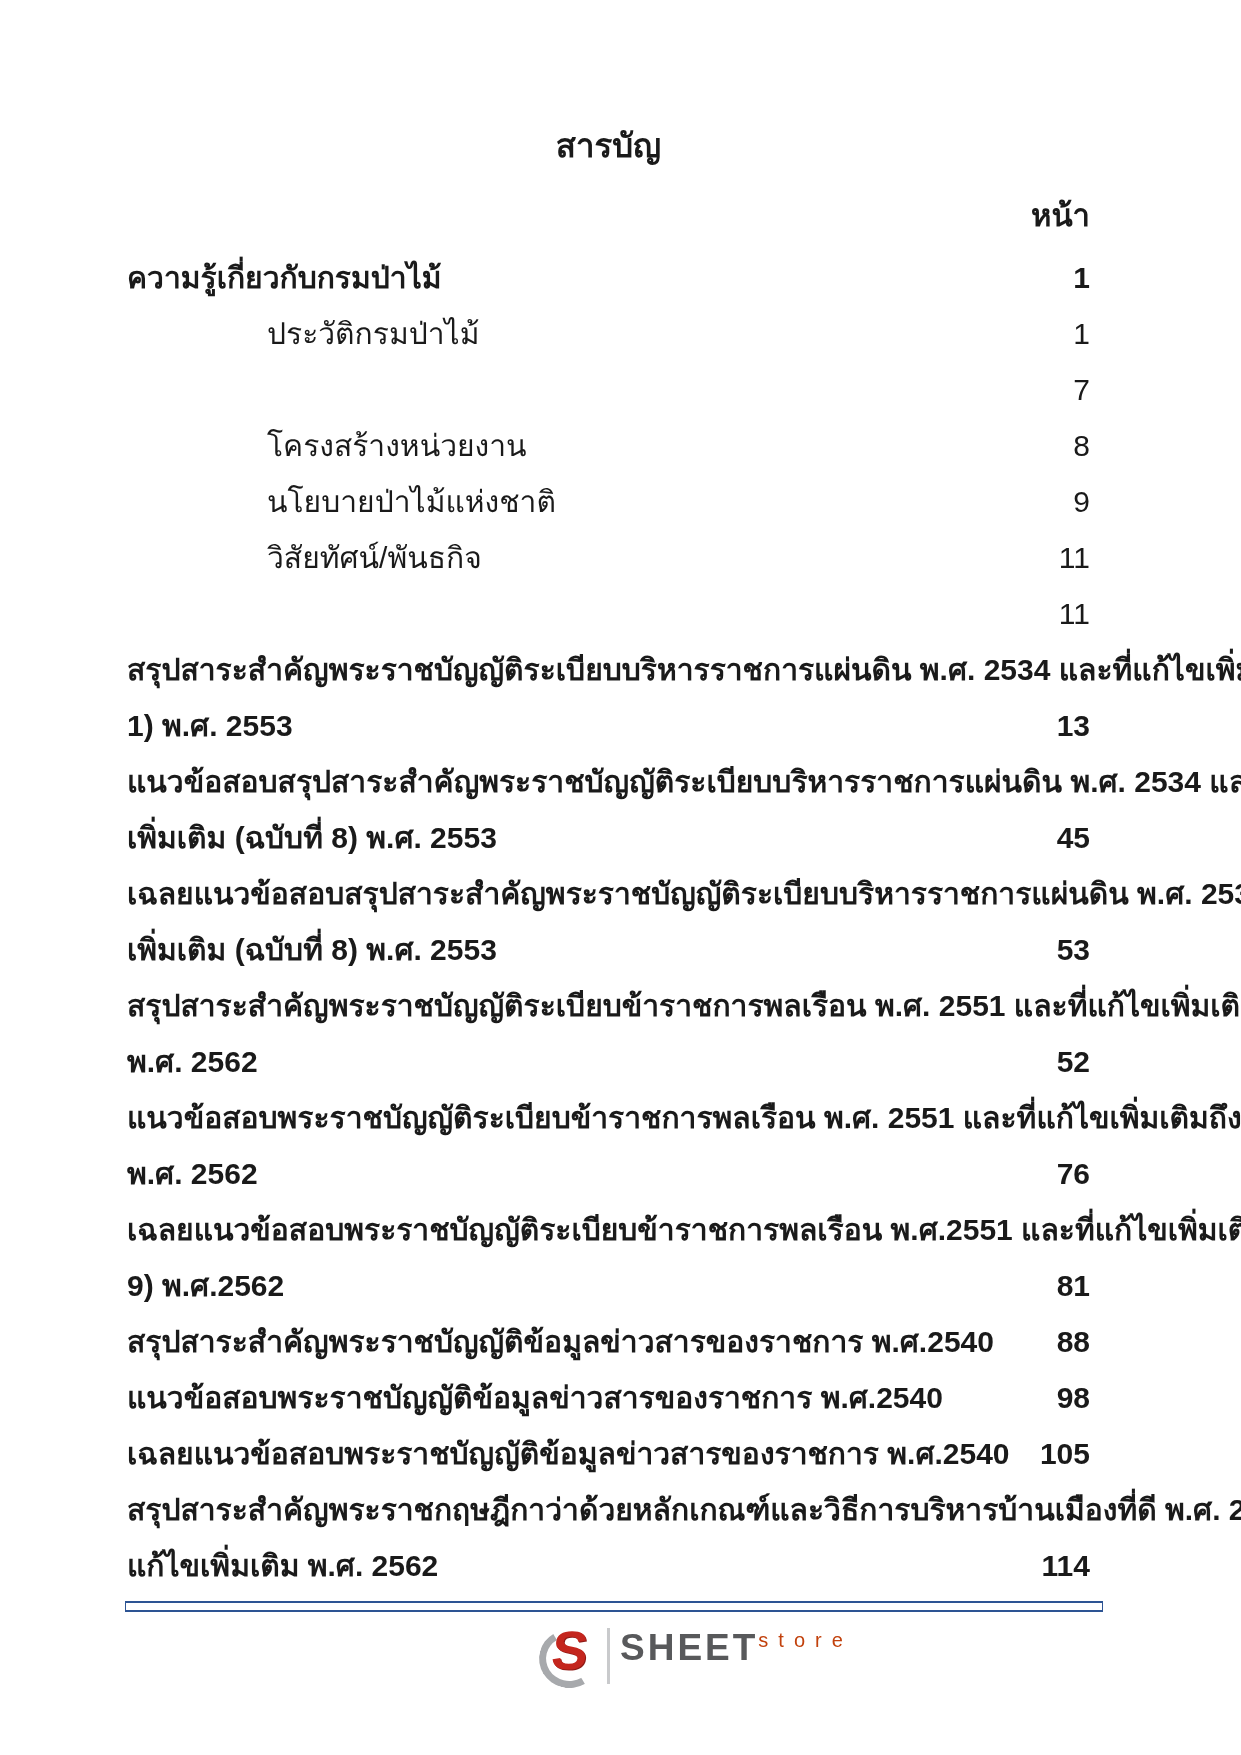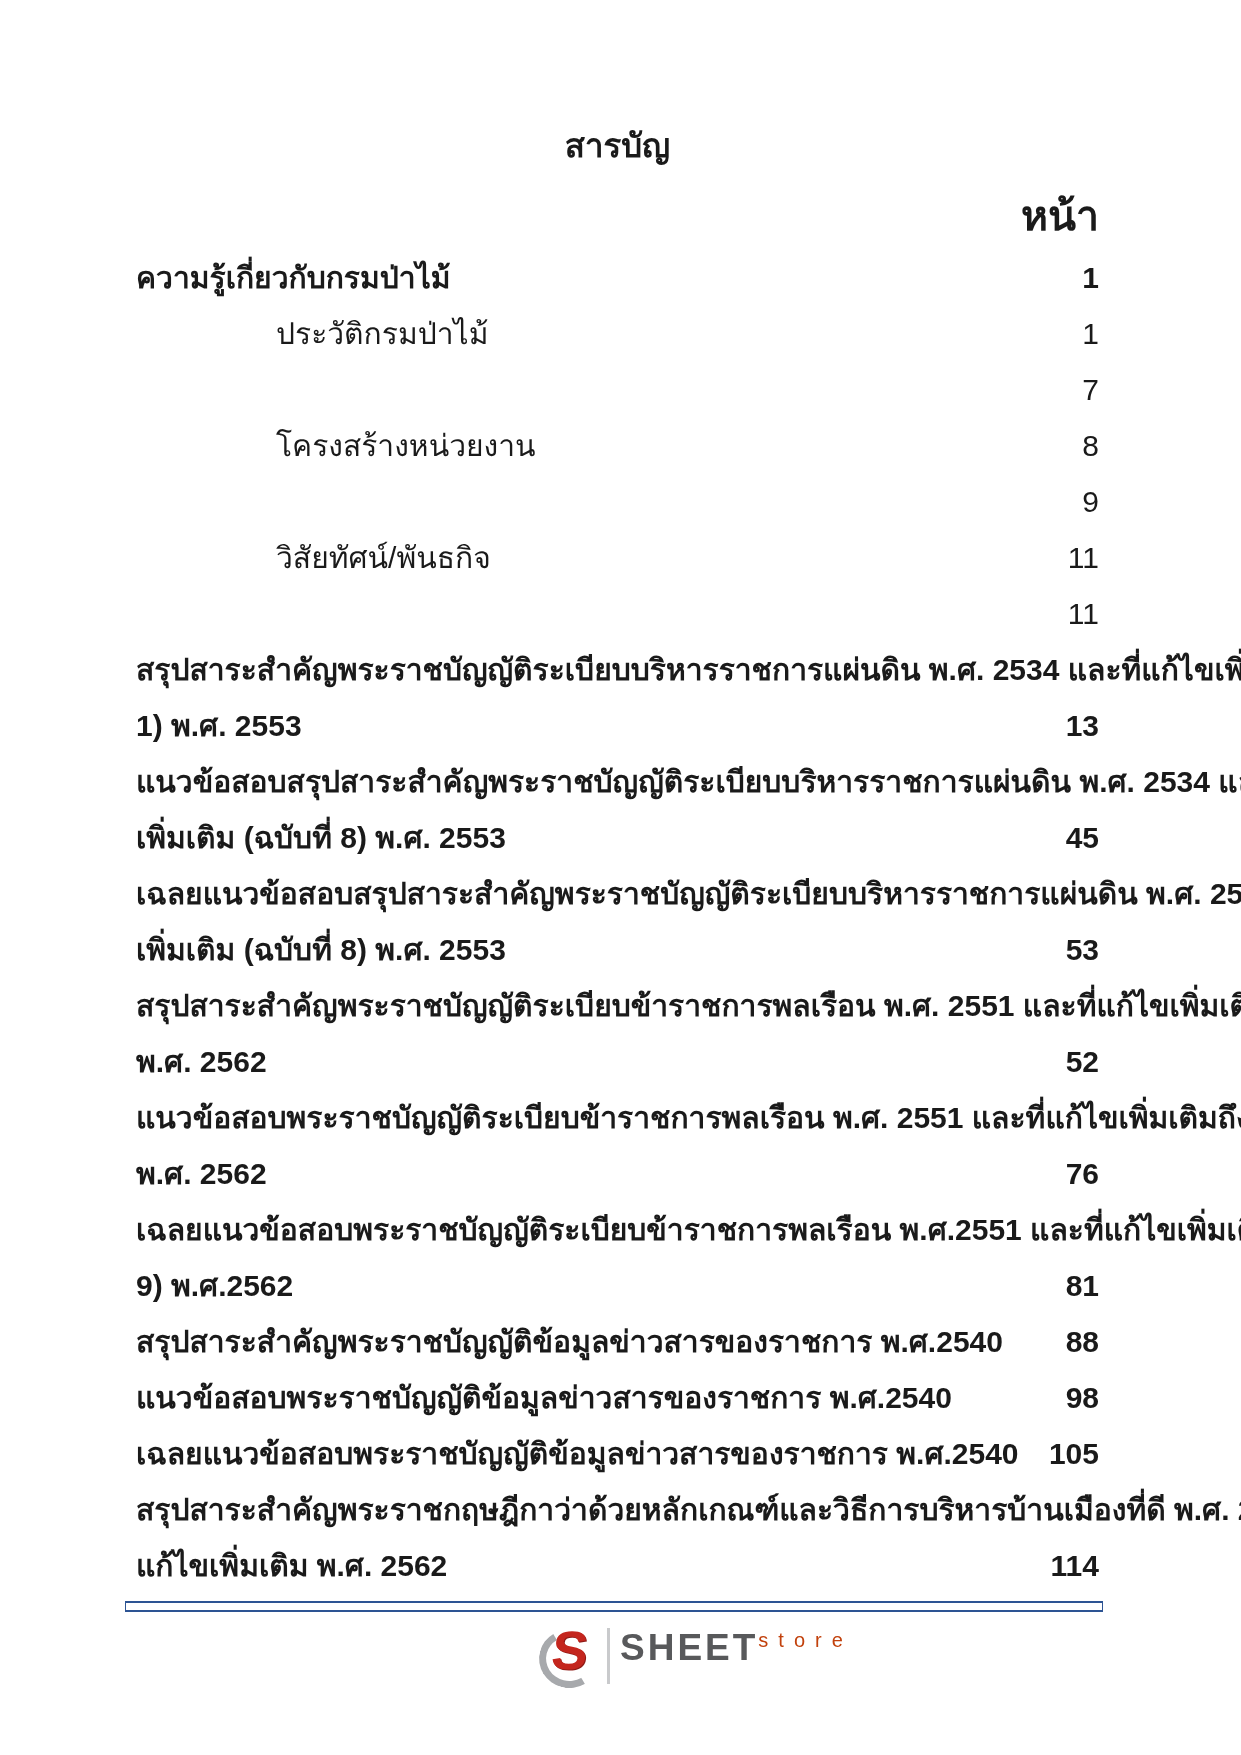--- a/index.html
+++ b/index.html
@@ -3,28 +3,28 @@
 <meta charset="utf-8">
 <style>
   html,body{margin:0;padding:0;background:#ffffff;}
   body{font-family:"Liberation Sans","DejaVu Sans",sans-serif;color:#1a1a1a;}
   .page{
     position:relative;
     width:1241px;height:1755px;
     margin:0 auto;background:#ffffff;overflow:hidden;
   }
   .content{
-    position:absolute;left:136px;top:118px;width:963px;
+    position:absolute;left:127px;top:118px;width:963px;
   }
   .doc-title{
     font-size:33px;font-weight:700;text-align:center;
     line-height:56px;margin:0 0 14px 0;
   }
   .page-col-label{
-    font-size:41px;font-weight:700;text-align:right;
+    font-size:31px;font-weight:700;text-align:right;
     line-height:56px;margin:0 0 6px 0;
   }
   .toc{font-size:30px;line-height:56px;}
   .toc-entry{margin:0;}
   .toc-entry.bold{font-weight:700;}
   .toc-entry.lvl1{padding-left:140px;font-weight:400;}
   .entry-line{white-space:nowrap;}
   .entry-line.last{display:flex;align-items:flex-end;}
   .entry-text{flex:0 0 auto;}
   .leader{
@@ -102,20 +102,21 @@
         </div>
         <div class="toc-entry lvl1">
           <div class="entry-line last">
             <span class="entry-text">โครงสร้างหน่วยงาน</span>
             <span class="leader"></span>
             <span class="page-num">8</span>
           </div>
         </div>
         <div class="toc-entry lvl1">
           <div class="entry-line last">
+            <span class="entry-text">นโยบายป่าไม้แห่งชาติ</span>
             <span class="leader"></span>
             <span class="page-num">9</span>
           </div>
         </div>
         <div class="toc-entry lvl1">
           <div class="entry-line last">
             <span class="entry-text">วิสัยทัศน์/พันธกิจ</span>
             <span class="leader"></span>
             <span class="page-num">11</span>
           </div>

